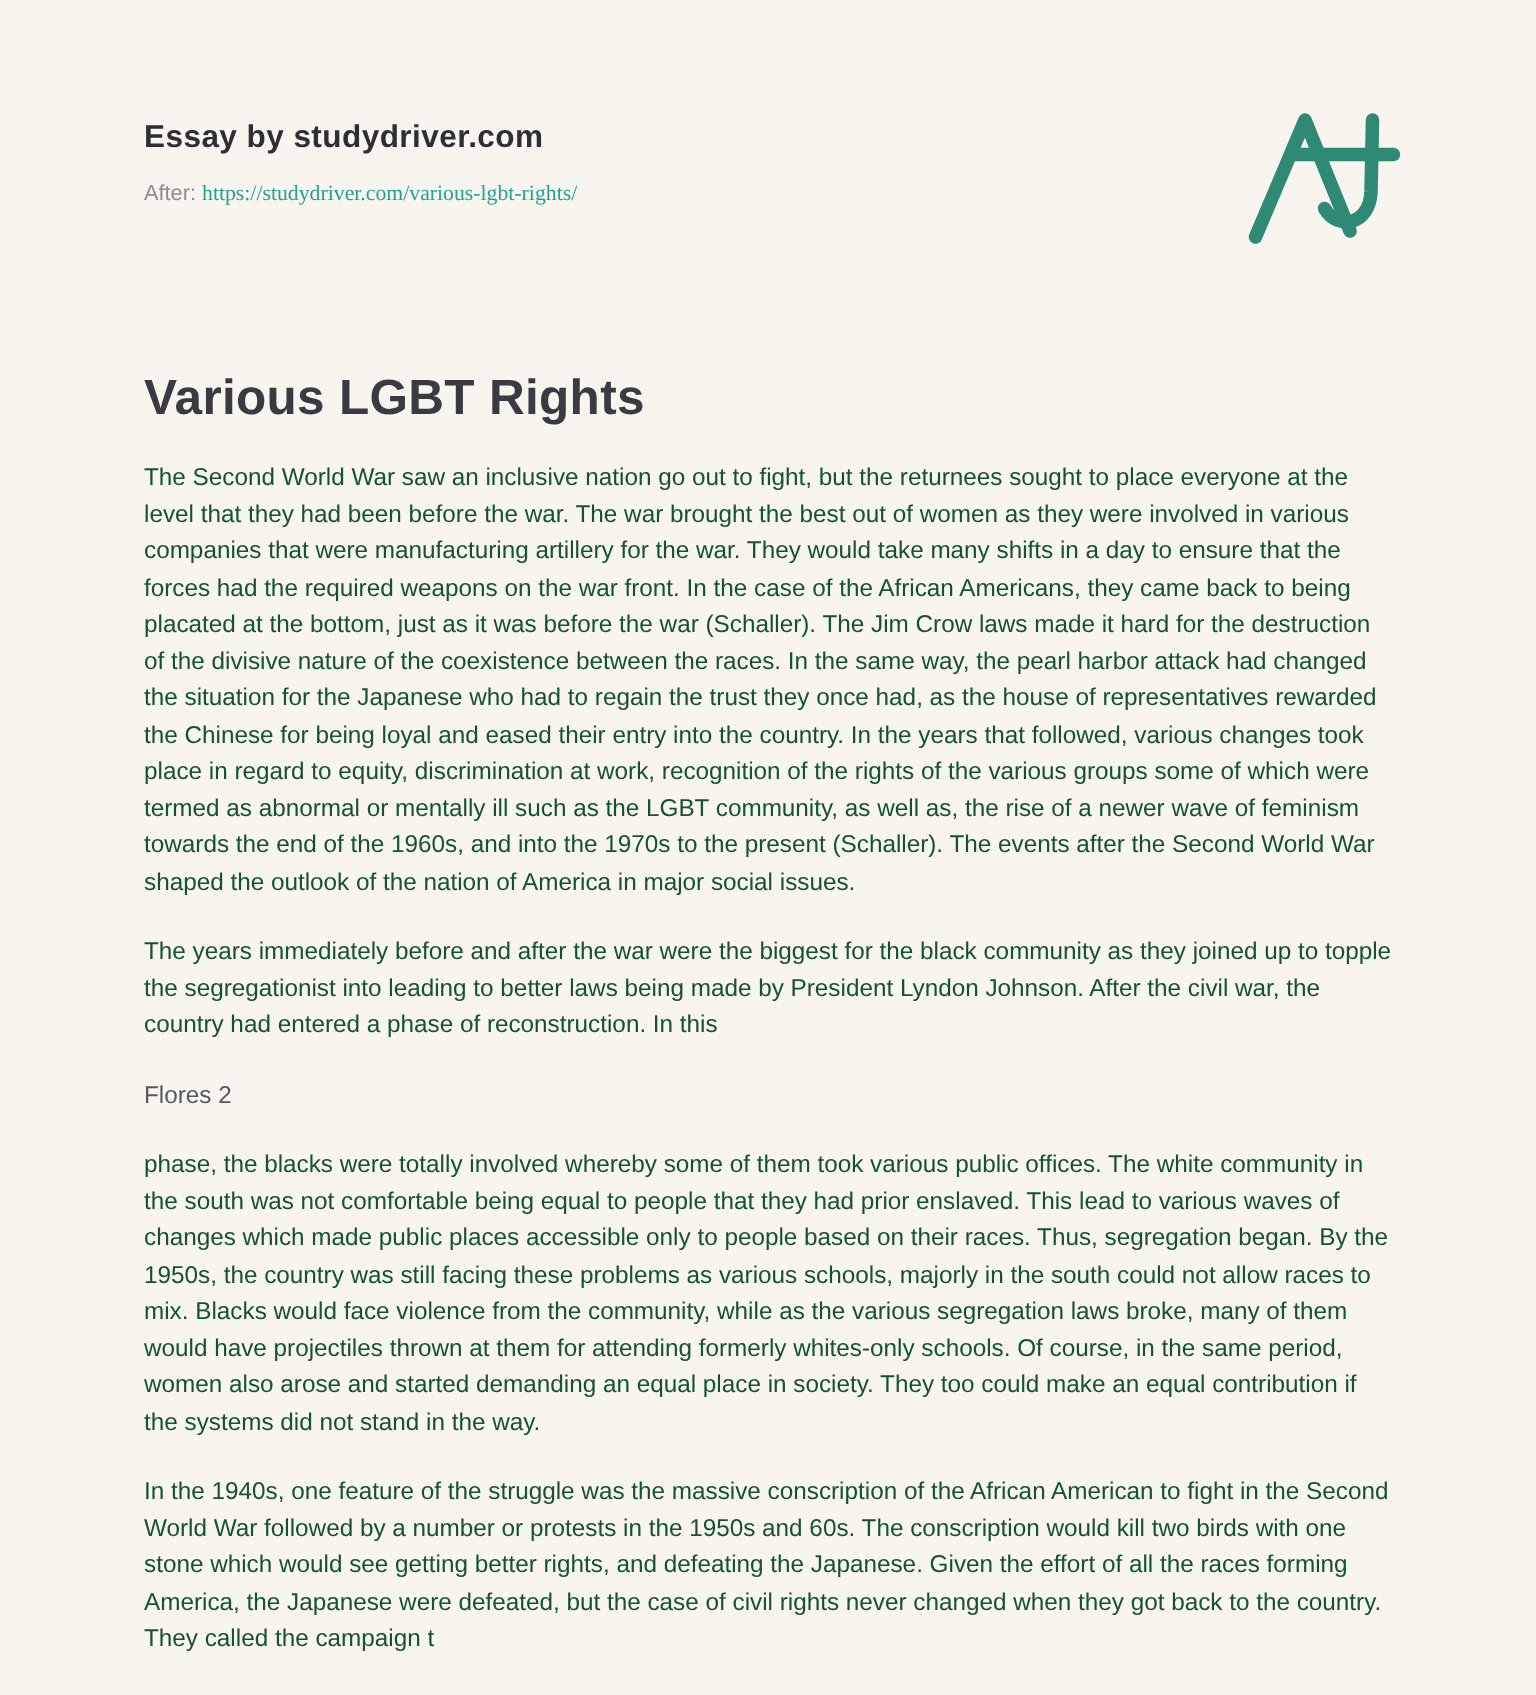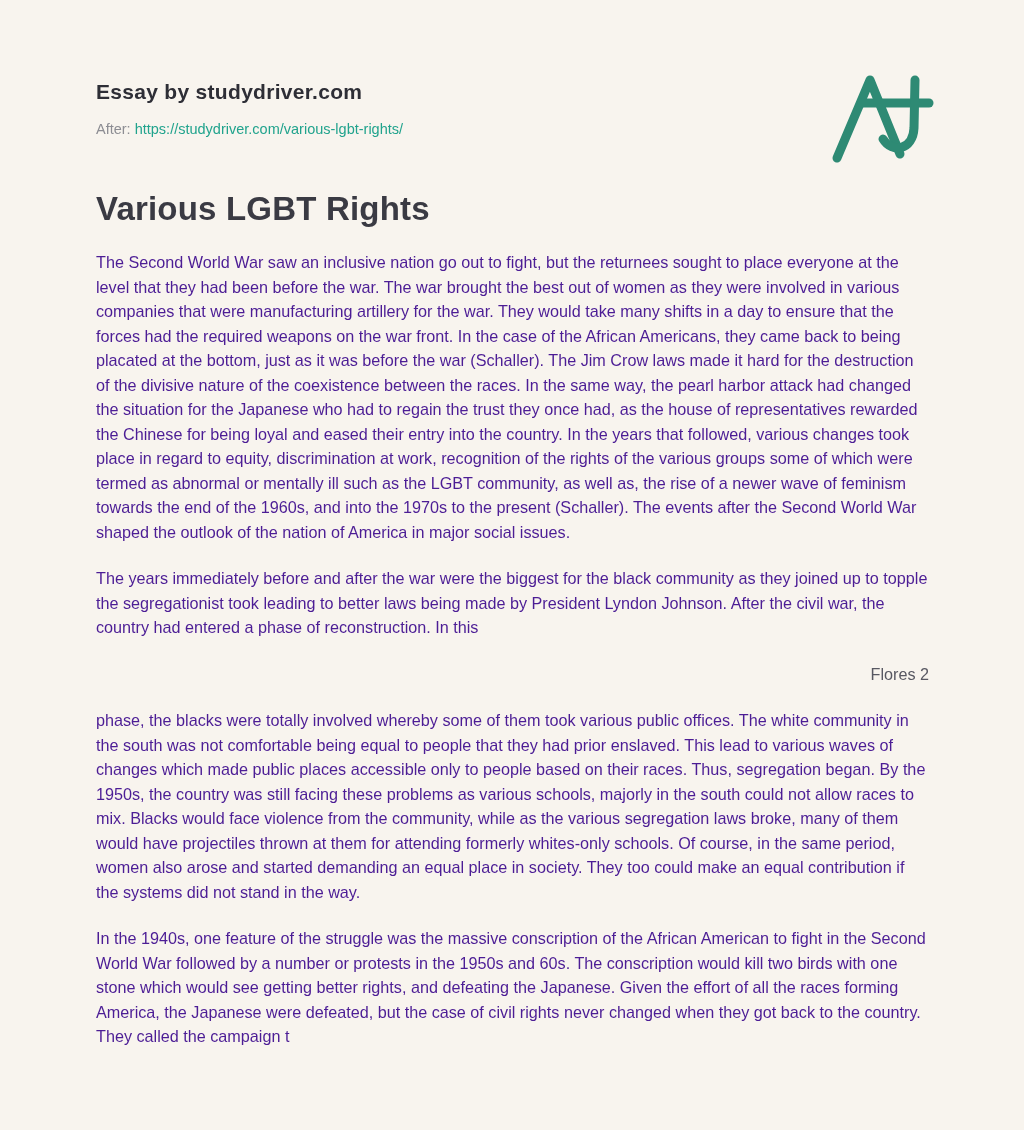--- a/index.html
+++ b/index.html
@@ -32,57 +32,57 @@
   .source-line {
     margin-top: 17px;
     font-size: 14.5px;
     color: #8d8d93;
   }
 
   .source-link {
     color: #21a38d;
     text-decoration: none;
     cursor: pointer;
+    font-family: Liberation Serif, serif;
   }
 
   .logo {
     position: absolute;
     right: 86px;
     top: 70px;
     width: 110px;
     height: 94px;
   }
 
   .doc-title {
-    margin-top: 53px;
+    margin-top: 108px;
     font-size: 33px;
     font-weight: 600;
     color: #3a3a43;
     letter-spacing: 0.2px;
   }
 
   .doc-subtitle {
     margin-top: 29px;
     font-size: 16px;
     color: #50505a;
   }
 
   p.body {
     margin-top: 22px;
     font-size: 16.2px;
     line-height: 24.5px;
-    color: #4c1d95;
+    color: #14532d;
   }
 
   p.marker {
     margin-top: 22px;
     font-size: 16.2px;
     line-height: 24.5px;
     color: #585862;
-    text-align: right;
   }
 </style>
 </head>
 <body>
 
 <div class="page">
 
   <div class="logo">
     <svg width="110" height="94" viewBox="0 0 110 94" aria-hidden="true">
       <g fill="none" stroke="#2e8a74" stroke-width="9" stroke-linecap="round" stroke-linejoin="round">
@@ -100,21 +100,21 @@
     <div class="source-line">
       <span>After:</span>
       <a class="source-link" href="#">https://studydriver.com/various-lgbt-rights/</a>
     </div>
 
     <h1 class="doc-title">Various LGBT Rights</h1>
 
 
     <p class="body">The Second World War saw an inclusive nation go out to fight, but the returnees sought to place everyone at the level that they had been before the war. The war brought the best out of women as they were involved in various companies that were manufacturing artillery for the war. They would take many shifts in a day to ensure that the forces had the required weapons on the war front. In the case of the African Americans, they came back to being placated at the bottom, just as it was before the war (Schaller). The Jim Crow laws made it hard for the destruction of the divisive nature of the coexistence between the races. In the same way, the pearl harbor attack had changed the situation for the Japanese who had to regain the trust they once had, as the house of representatives rewarded the Chinese for being loyal and eased their entry into the country. In the years that followed, various changes took place in regard to equity, discrimination at work, recognition of the rights of the various groups some of which were termed as abnormal or mentally ill such as the LGBT community, as well as, the rise of a newer wave of feminism towards the end of the 1960s, and into the 1970s to the present (Schaller). The events after the Second World War shaped the outlook of the nation of America in major social issues.</p>
 
-    <p class="body">The years immediately before and after the war were the biggest for the black community as they joined up to topple the segregationist took leading to better laws being made by President Lyndon Johnson. After the civil war, the country had entered a phase of reconstruction. In this</p>
+    <p class="body">The years immediately before and after the war were the biggest for the black community as they joined up to topple the segregationist into leading to better laws being made by President Lyndon Johnson. After the civil war, the country had entered a phase of reconstruction. In this</p>
 
     <p class="marker">Flores 2</p>
 
     <p class="body">phase, the blacks were totally involved whereby some of them took various public offices. The white community in the south was not comfortable being equal to people that they had prior enslaved. This lead to various waves of changes which made public places accessible only to people based on their races. Thus, segregation began. By the 1950s, the country was still facing these problems as various schools, majorly in the south could not allow races to mix. Blacks would face violence from the community, while as the various segregation laws broke, many of them would have projectiles thrown at them for attending formerly whites-only schools. Of course, in the same period, women also arose and started demanding an equal place in society. They too could make an equal contribution if the systems did not stand in the way.</p>
 
     <p class="body">In the 1940s, one feature of the struggle was the massive conscription of the African American to fight in the Second World War followed by a number or protests in the 1950s and 60s. The conscription would kill two birds with one stone which would see getting better rights, and defeating the Japanese. Given the effort of all the races forming America, the Japanese were defeated, but the case of civil rights never changed when they got back to the country. They called the campaign t</p>
 
   </div>
 </div>
 

